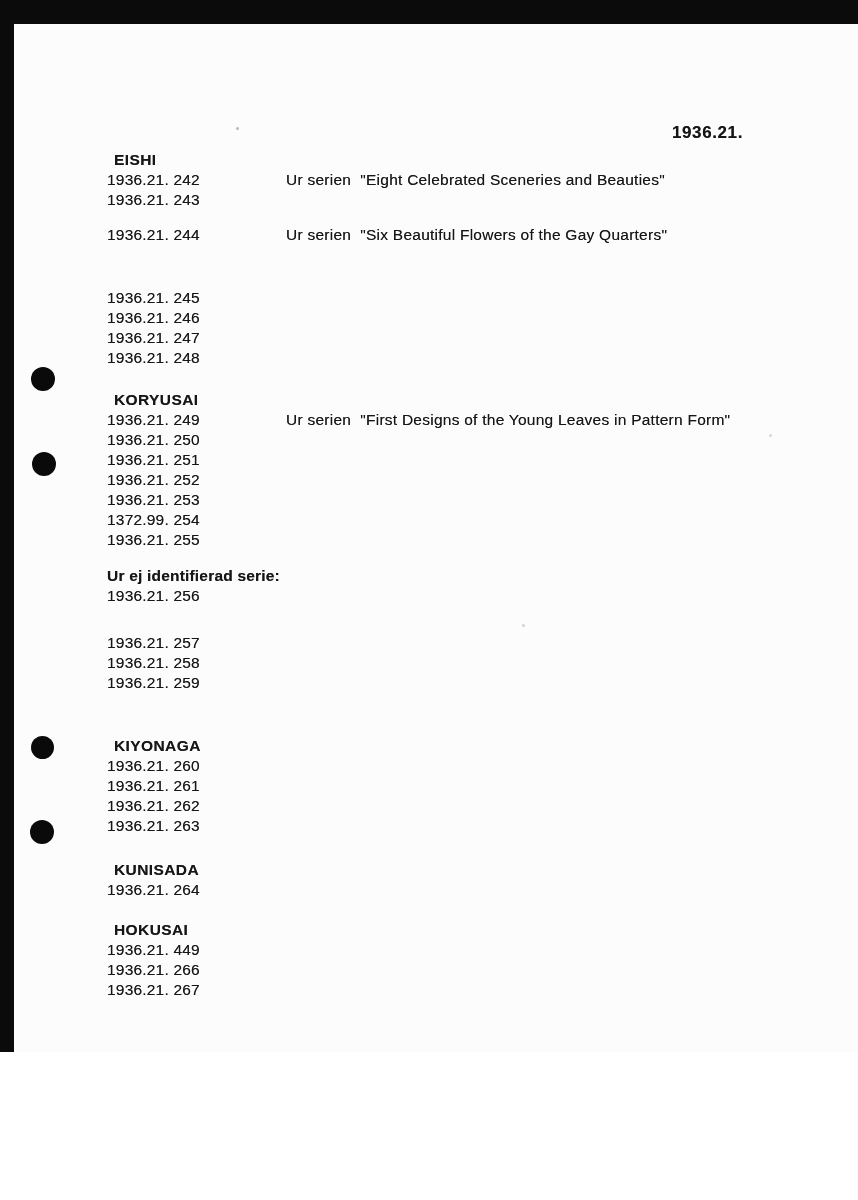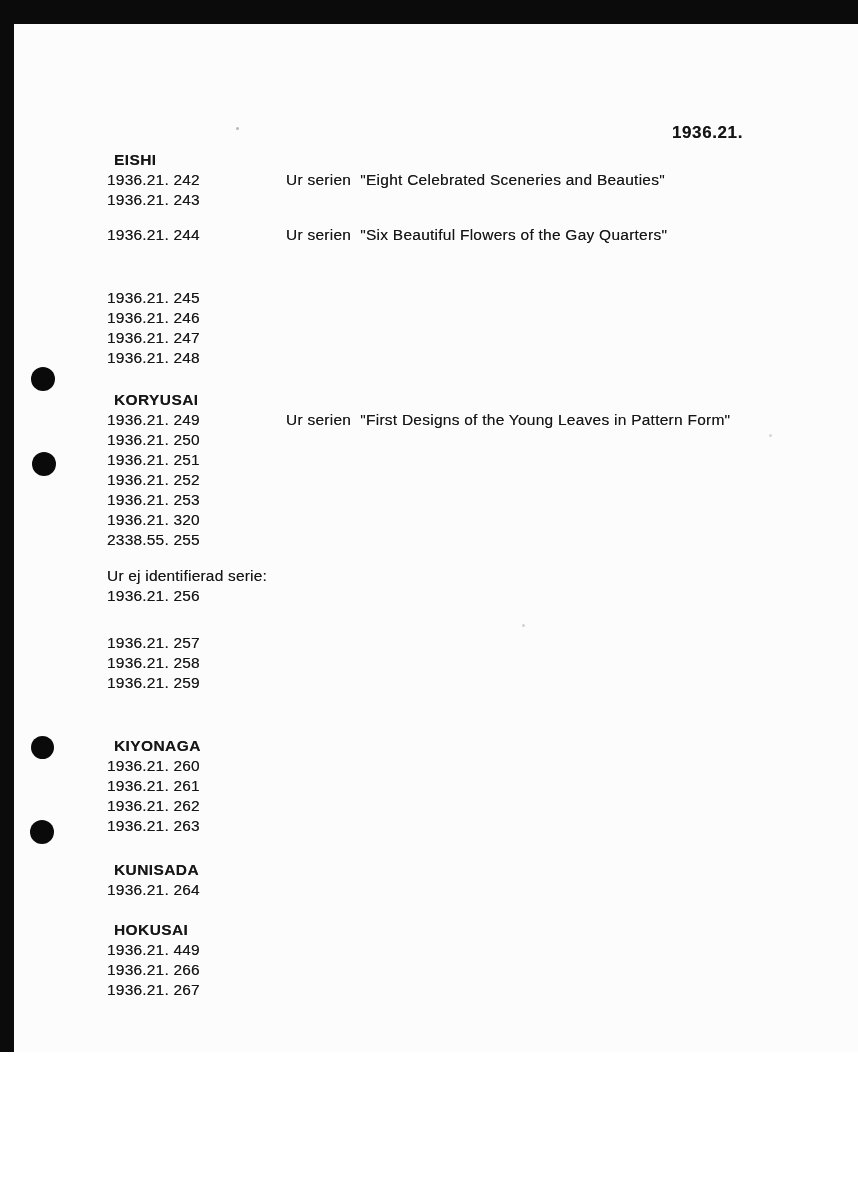--- a/index.html
+++ b/index.html
@@ -40,20 +40,21 @@
     white-space: pre;
     letter-spacing: 0.25px;
   }
   .heading {
     font-weight: bold;
     padding-left: 7px;
     letter-spacing: 0.4px;
   }
   .series-label {
     letter-spacing: 0.2px;
+    font-weight: bold;
   }
   .page-header-number {
     position: absolute;
     left: 672px;
     top: 123px;
     font-size: 17px;
     font-weight: bold;
     letter-spacing: 0.6px;
     text-shadow: 0 0 0.5px rgba(0,0,0,0.6);
   }
@@ -132,24 +133,24 @@
     <div class="row">
       <span class="num">1936.21. 251</span>
     </div>
     <div class="row">
       <span class="num">1936.21. 252</span>
     </div>
     <div class="row">
       <span class="num">1936.21. 253</span>
     </div>
     <div class="row">
-      <span class="num">1936.21. 320</span>
-    </div>
-    <div class="row">
-      <span class="num">2338.55. 255</span>
+      <span class="num">1372.99. 254</span>
+    </div>
+    <div class="row">
+      <span class="num">1936.21. 255</span>
     </div>
   </div>
 
   <div class="content-block" style="top:566px">
     <div class="row series-label">Ur ej identifierad serie:</div>
     <div class="row">
       <span class="num">1936.21. 256</span>
     </div>
   </div>
 

